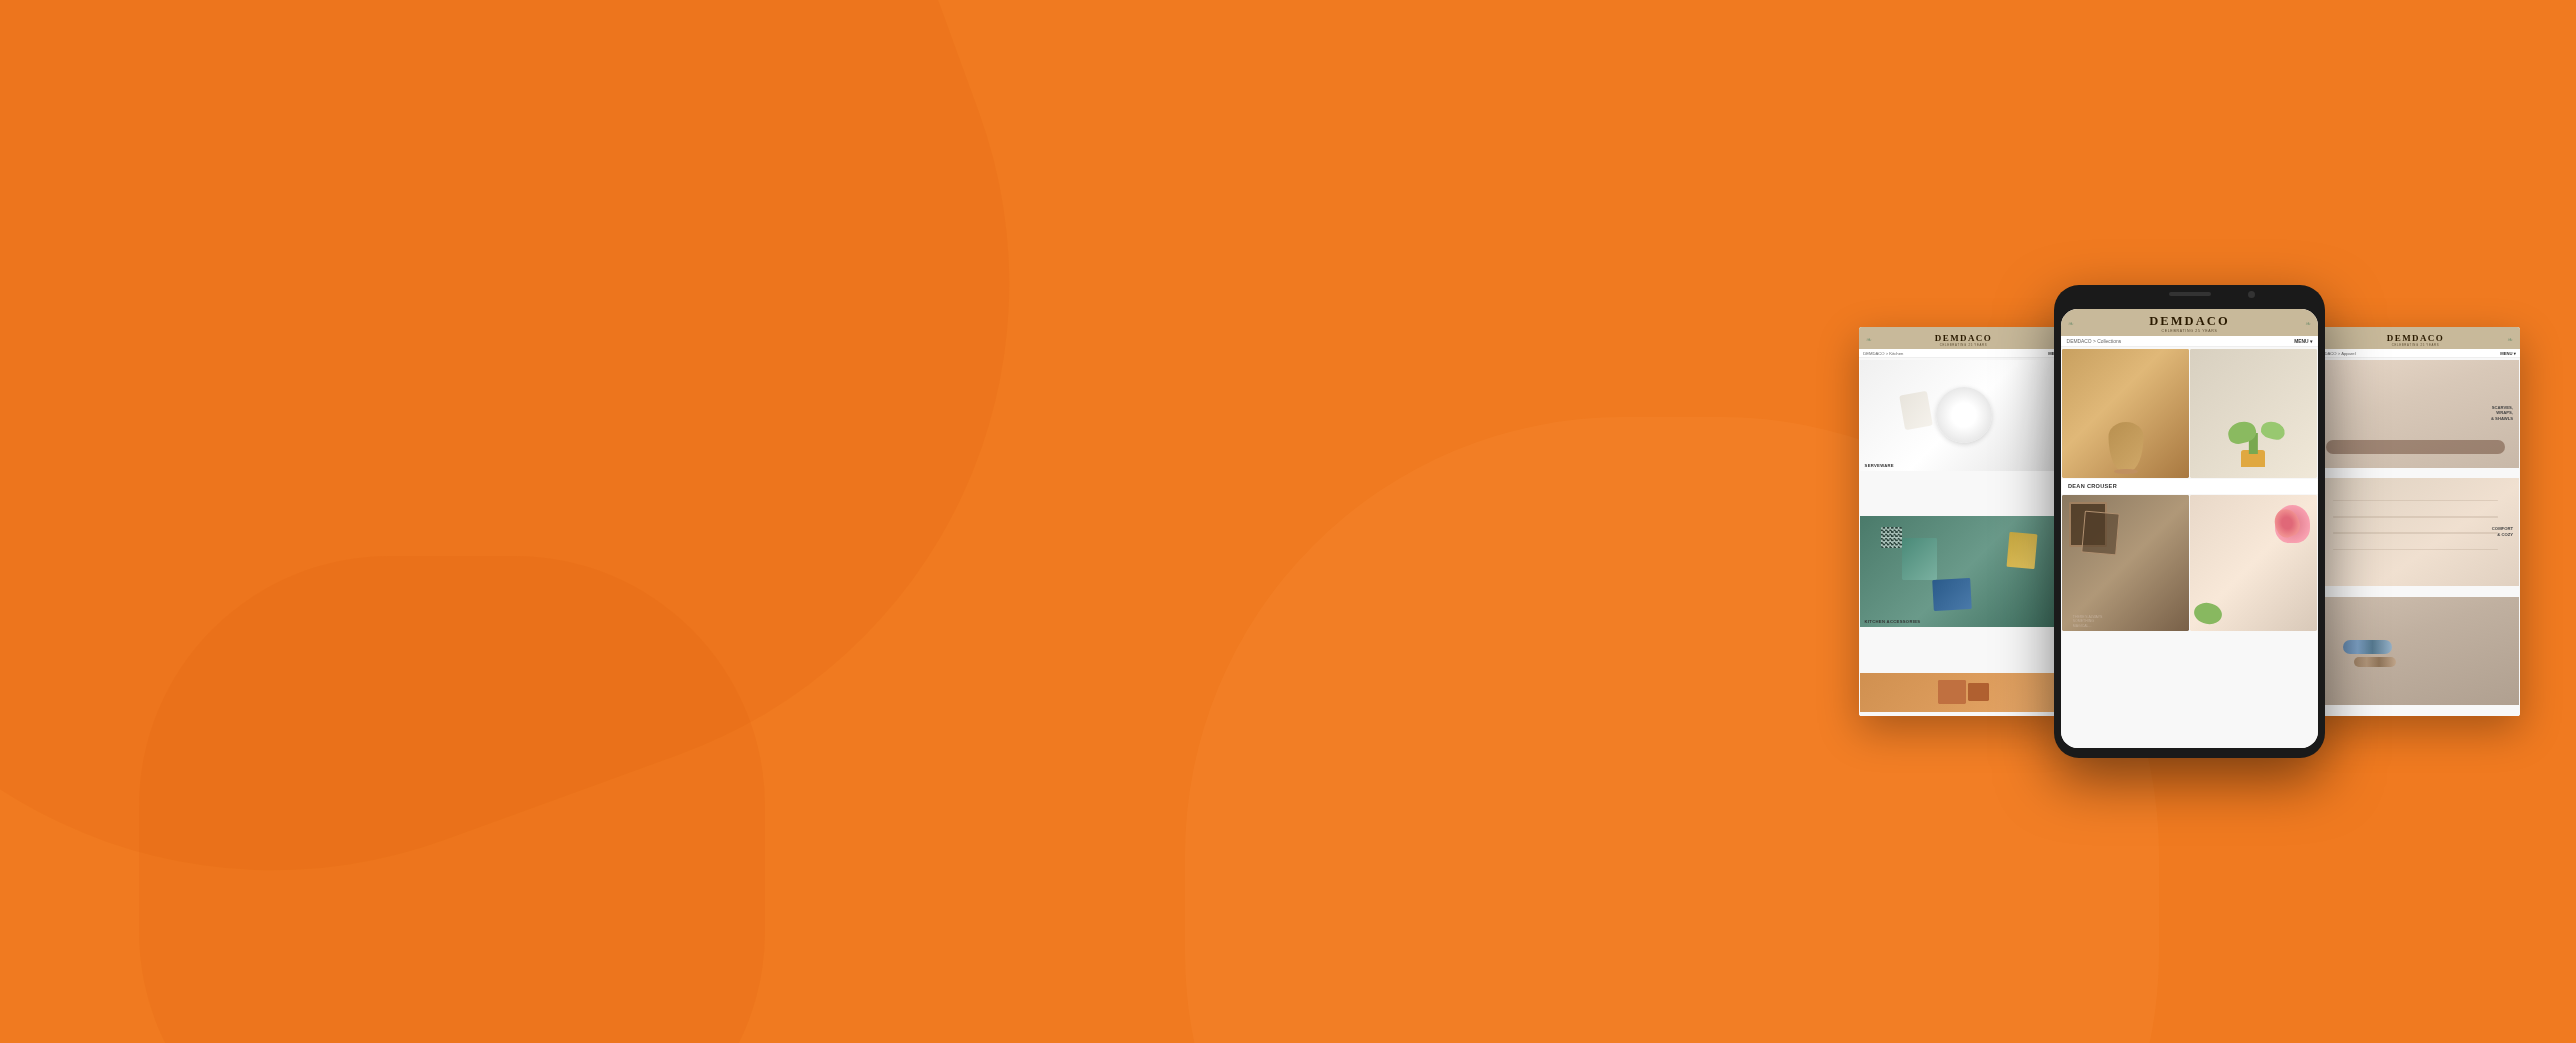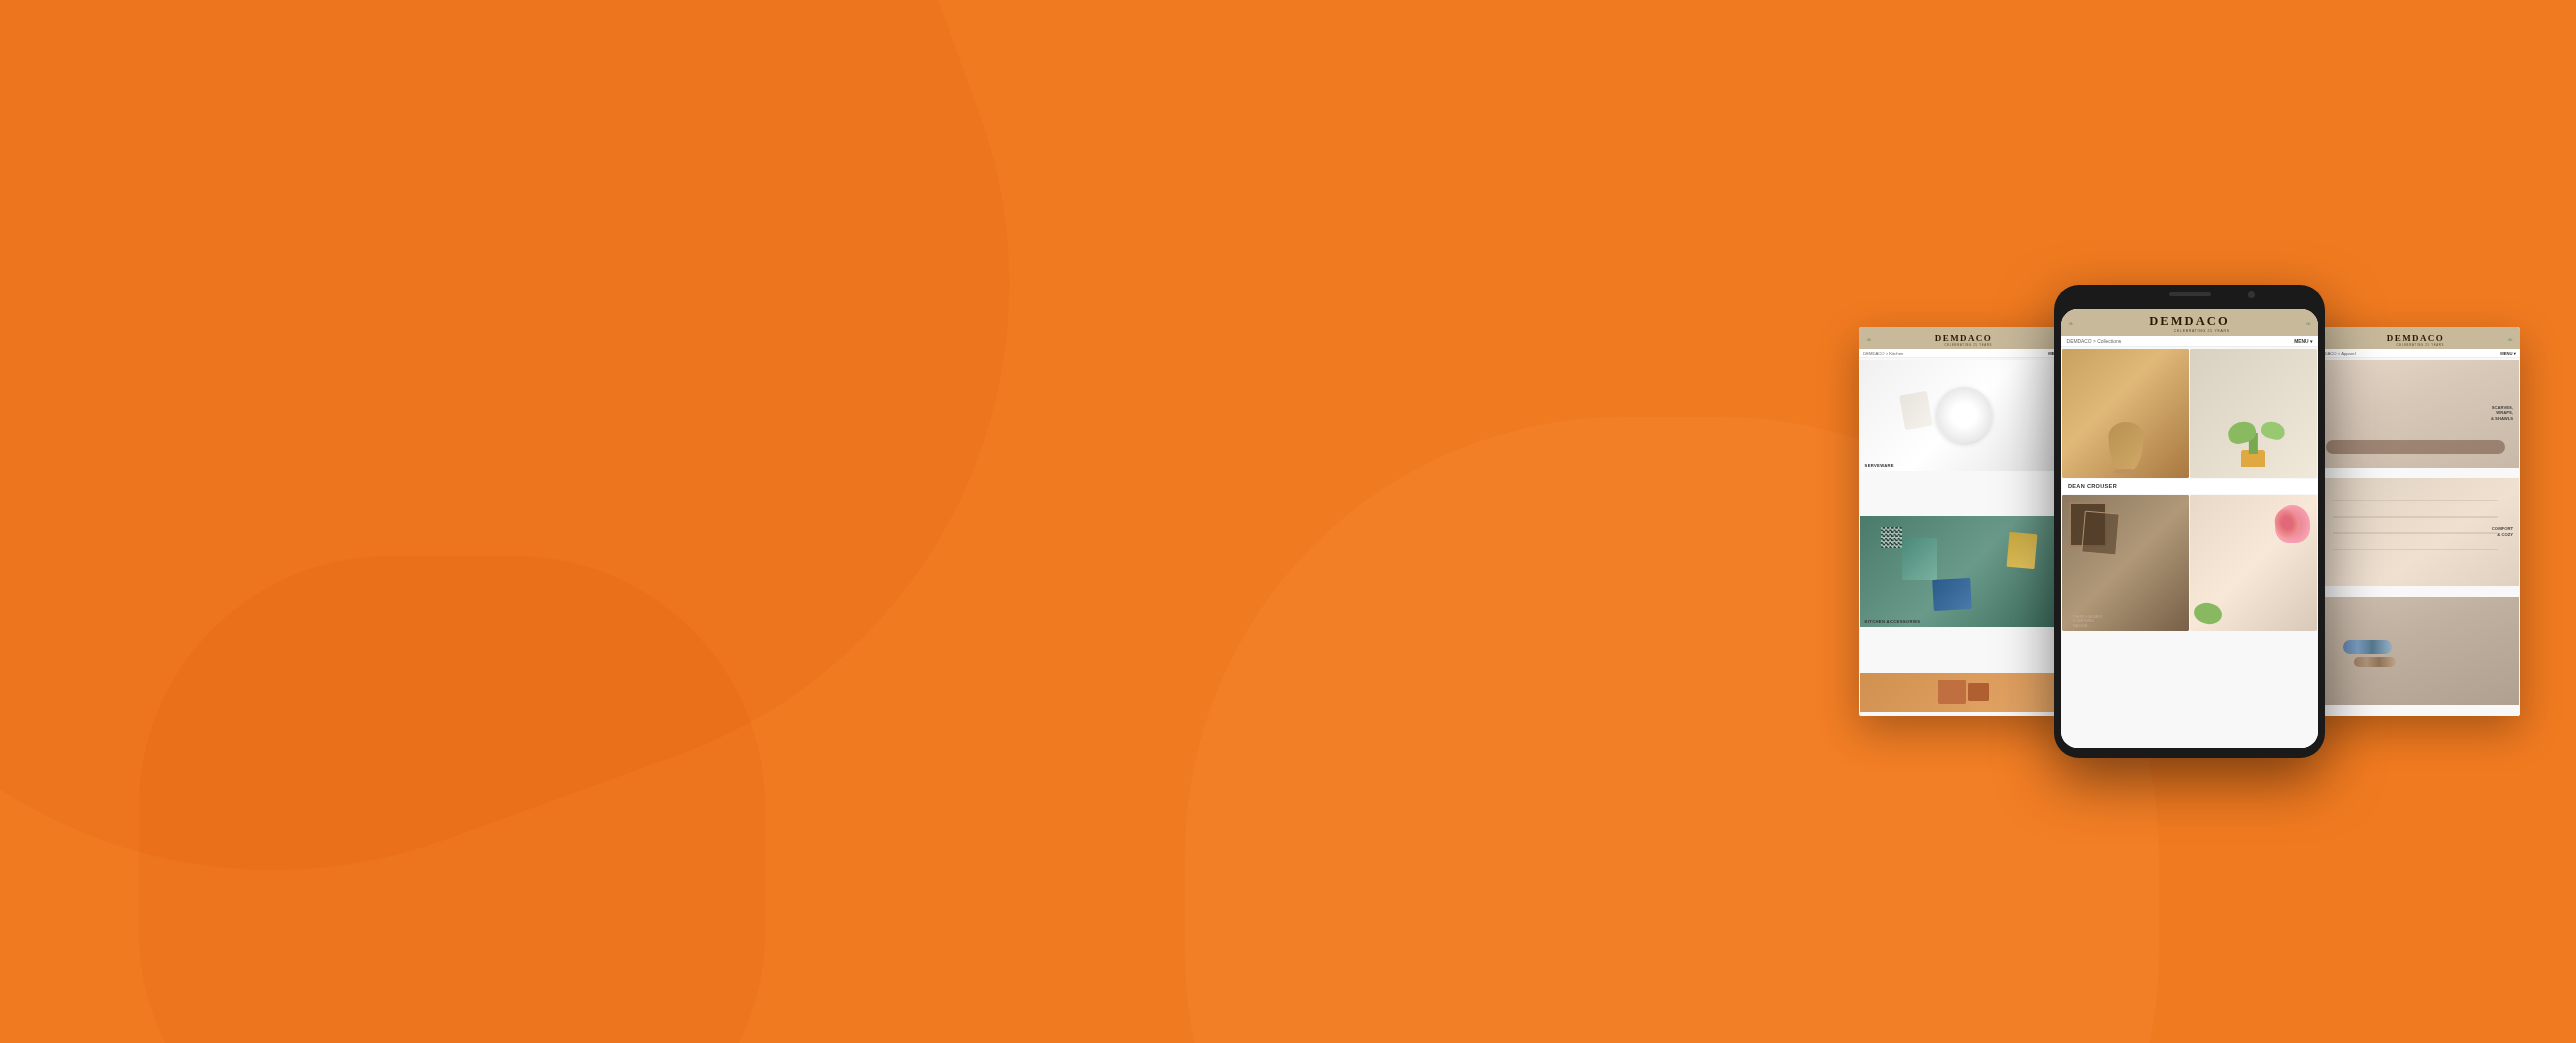--- a/index.html
+++ b/index.html
@@ -143,21 +143,21 @@
 
     .screen-panel-right {
       border-radius: 2.8px;
       margin-left: -14px;
     }
 
     
     .demdaco-header {
       background: #C8B99A;
       padding: 5.6px 4.2px 2.8px;
-      text-align: right;
+      text-align: center;
       flex-shrink: 0;
     }
 
     .demdaco-logo {
       font-size: 12.5px;
       font-weight: bold;
       letter-spacing: 2.1px;
       color: #2a1a00;
       font-family: 'Georgia', serif;
     }

